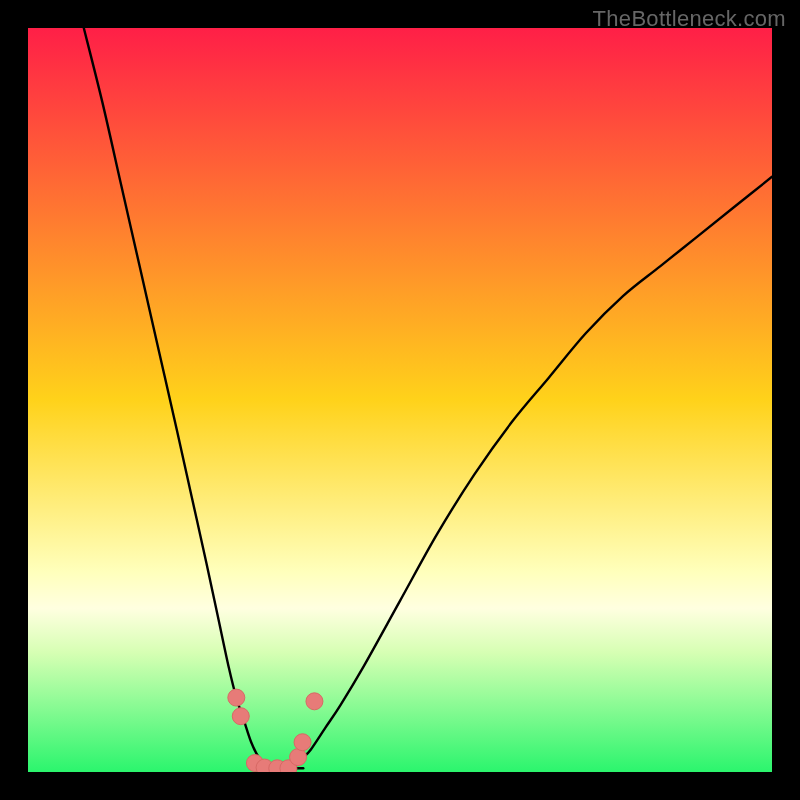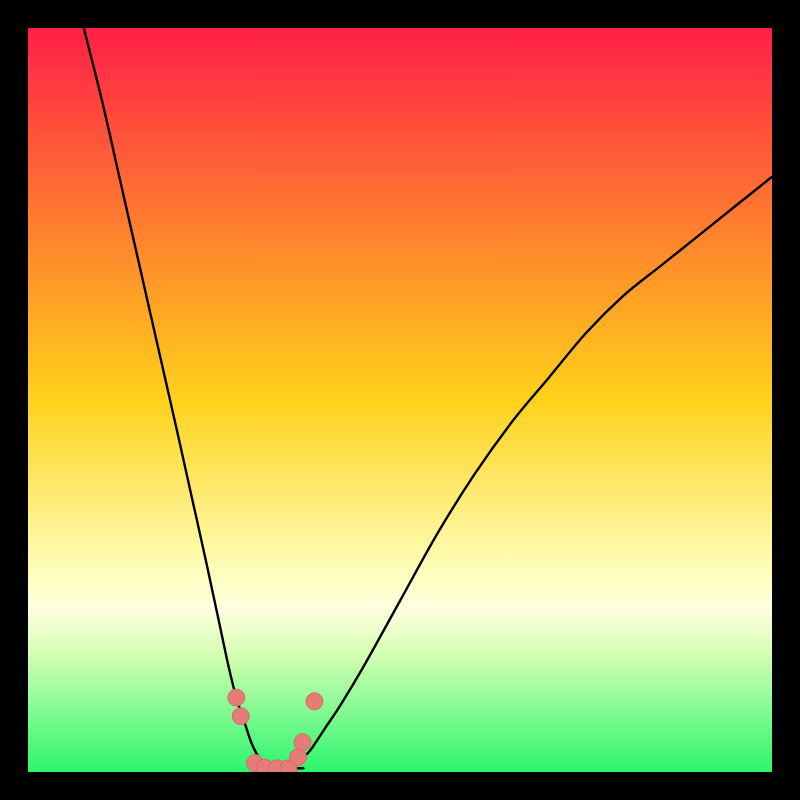--- a/index.html
+++ b/index.html
@@ -37,20 +37,21 @@
   .plot svg {
     display: block;
     width: 744px;
     height: 744px;
   }
 </style>
 </head>
 <body>
 
 <div class="outer">
+  <div class="watermark">TheBottleneck.com</div>
 
   <div class="plot">
     <svg viewBox="0 0 744 744">
       <defs>
         <linearGradient id="bg-grad" x1="0" y1="0" x2="0" y2="1">
           <stop id="g0" offset="0%" stop-color="#ff1f47"></stop>
           <stop id="g1" offset="50%" stop-color="#ffd21a"></stop>
           <stop id="g2" offset="73%" stop-color="#ffffbb"></stop>
           <stop id="g3" offset="78%" stop-color="#ffffe0"></stop>
           <stop id="g4" offset="84%" stop-color="#d6ffb3"></stop>

